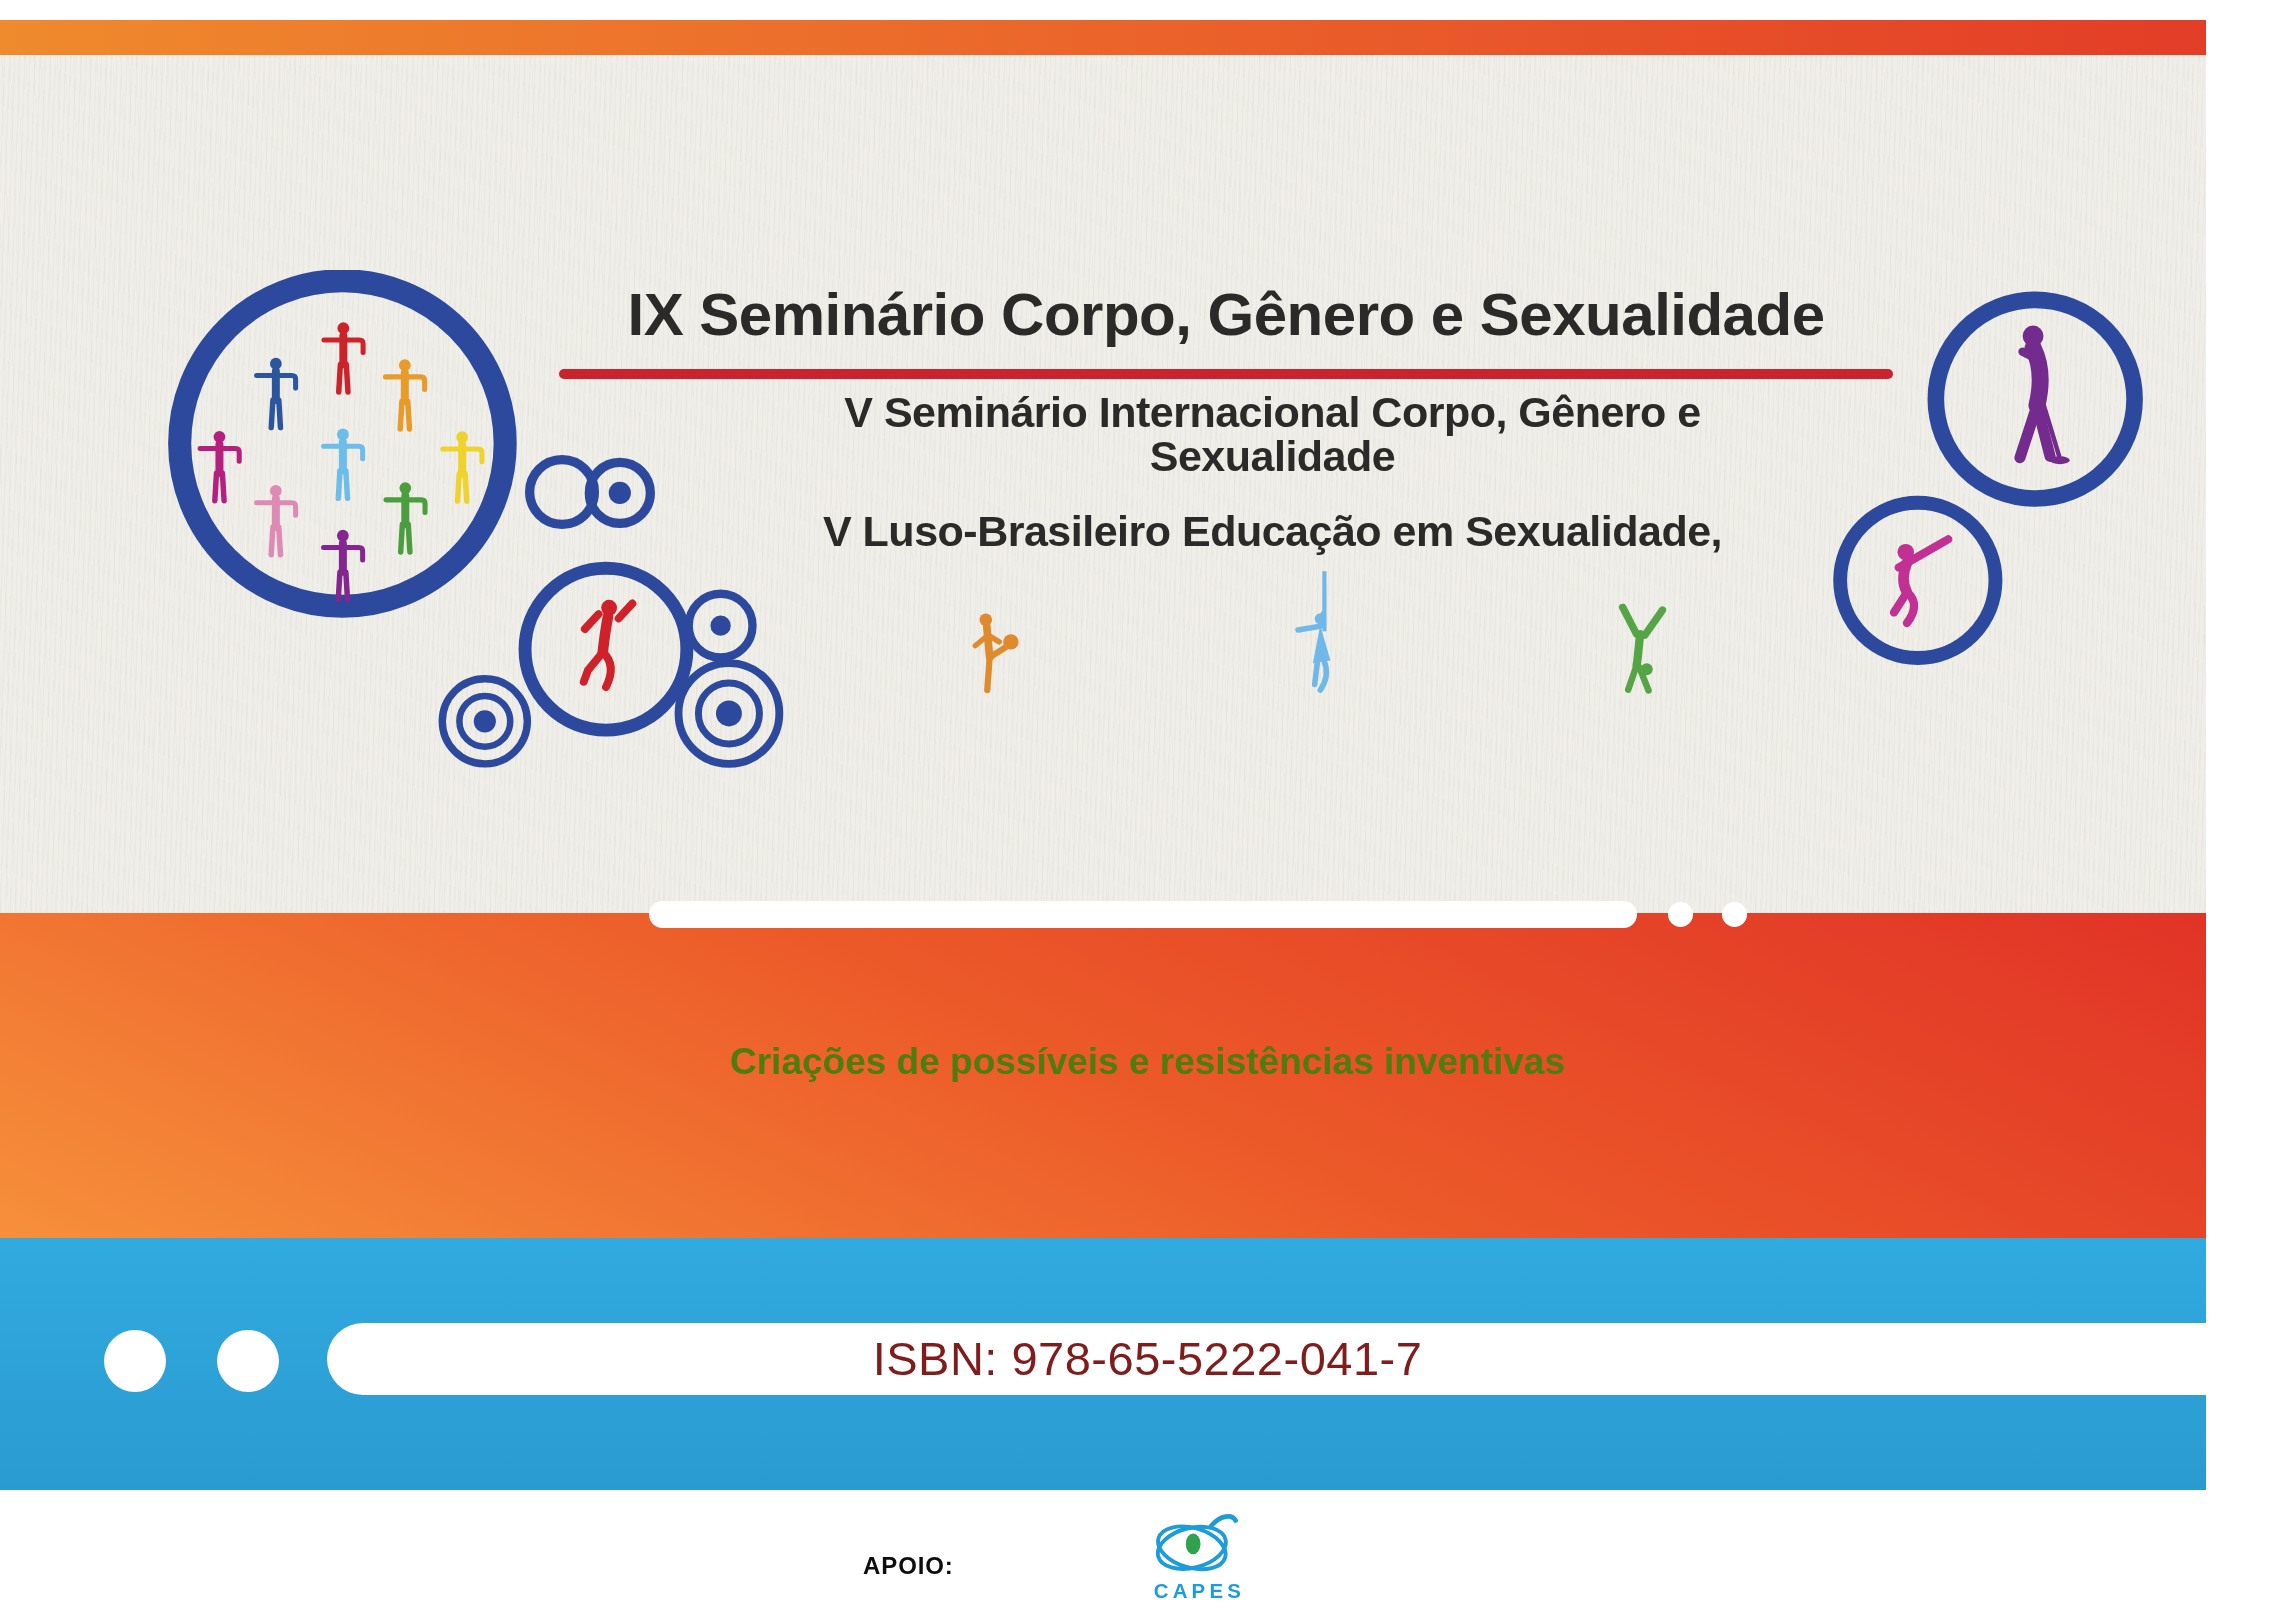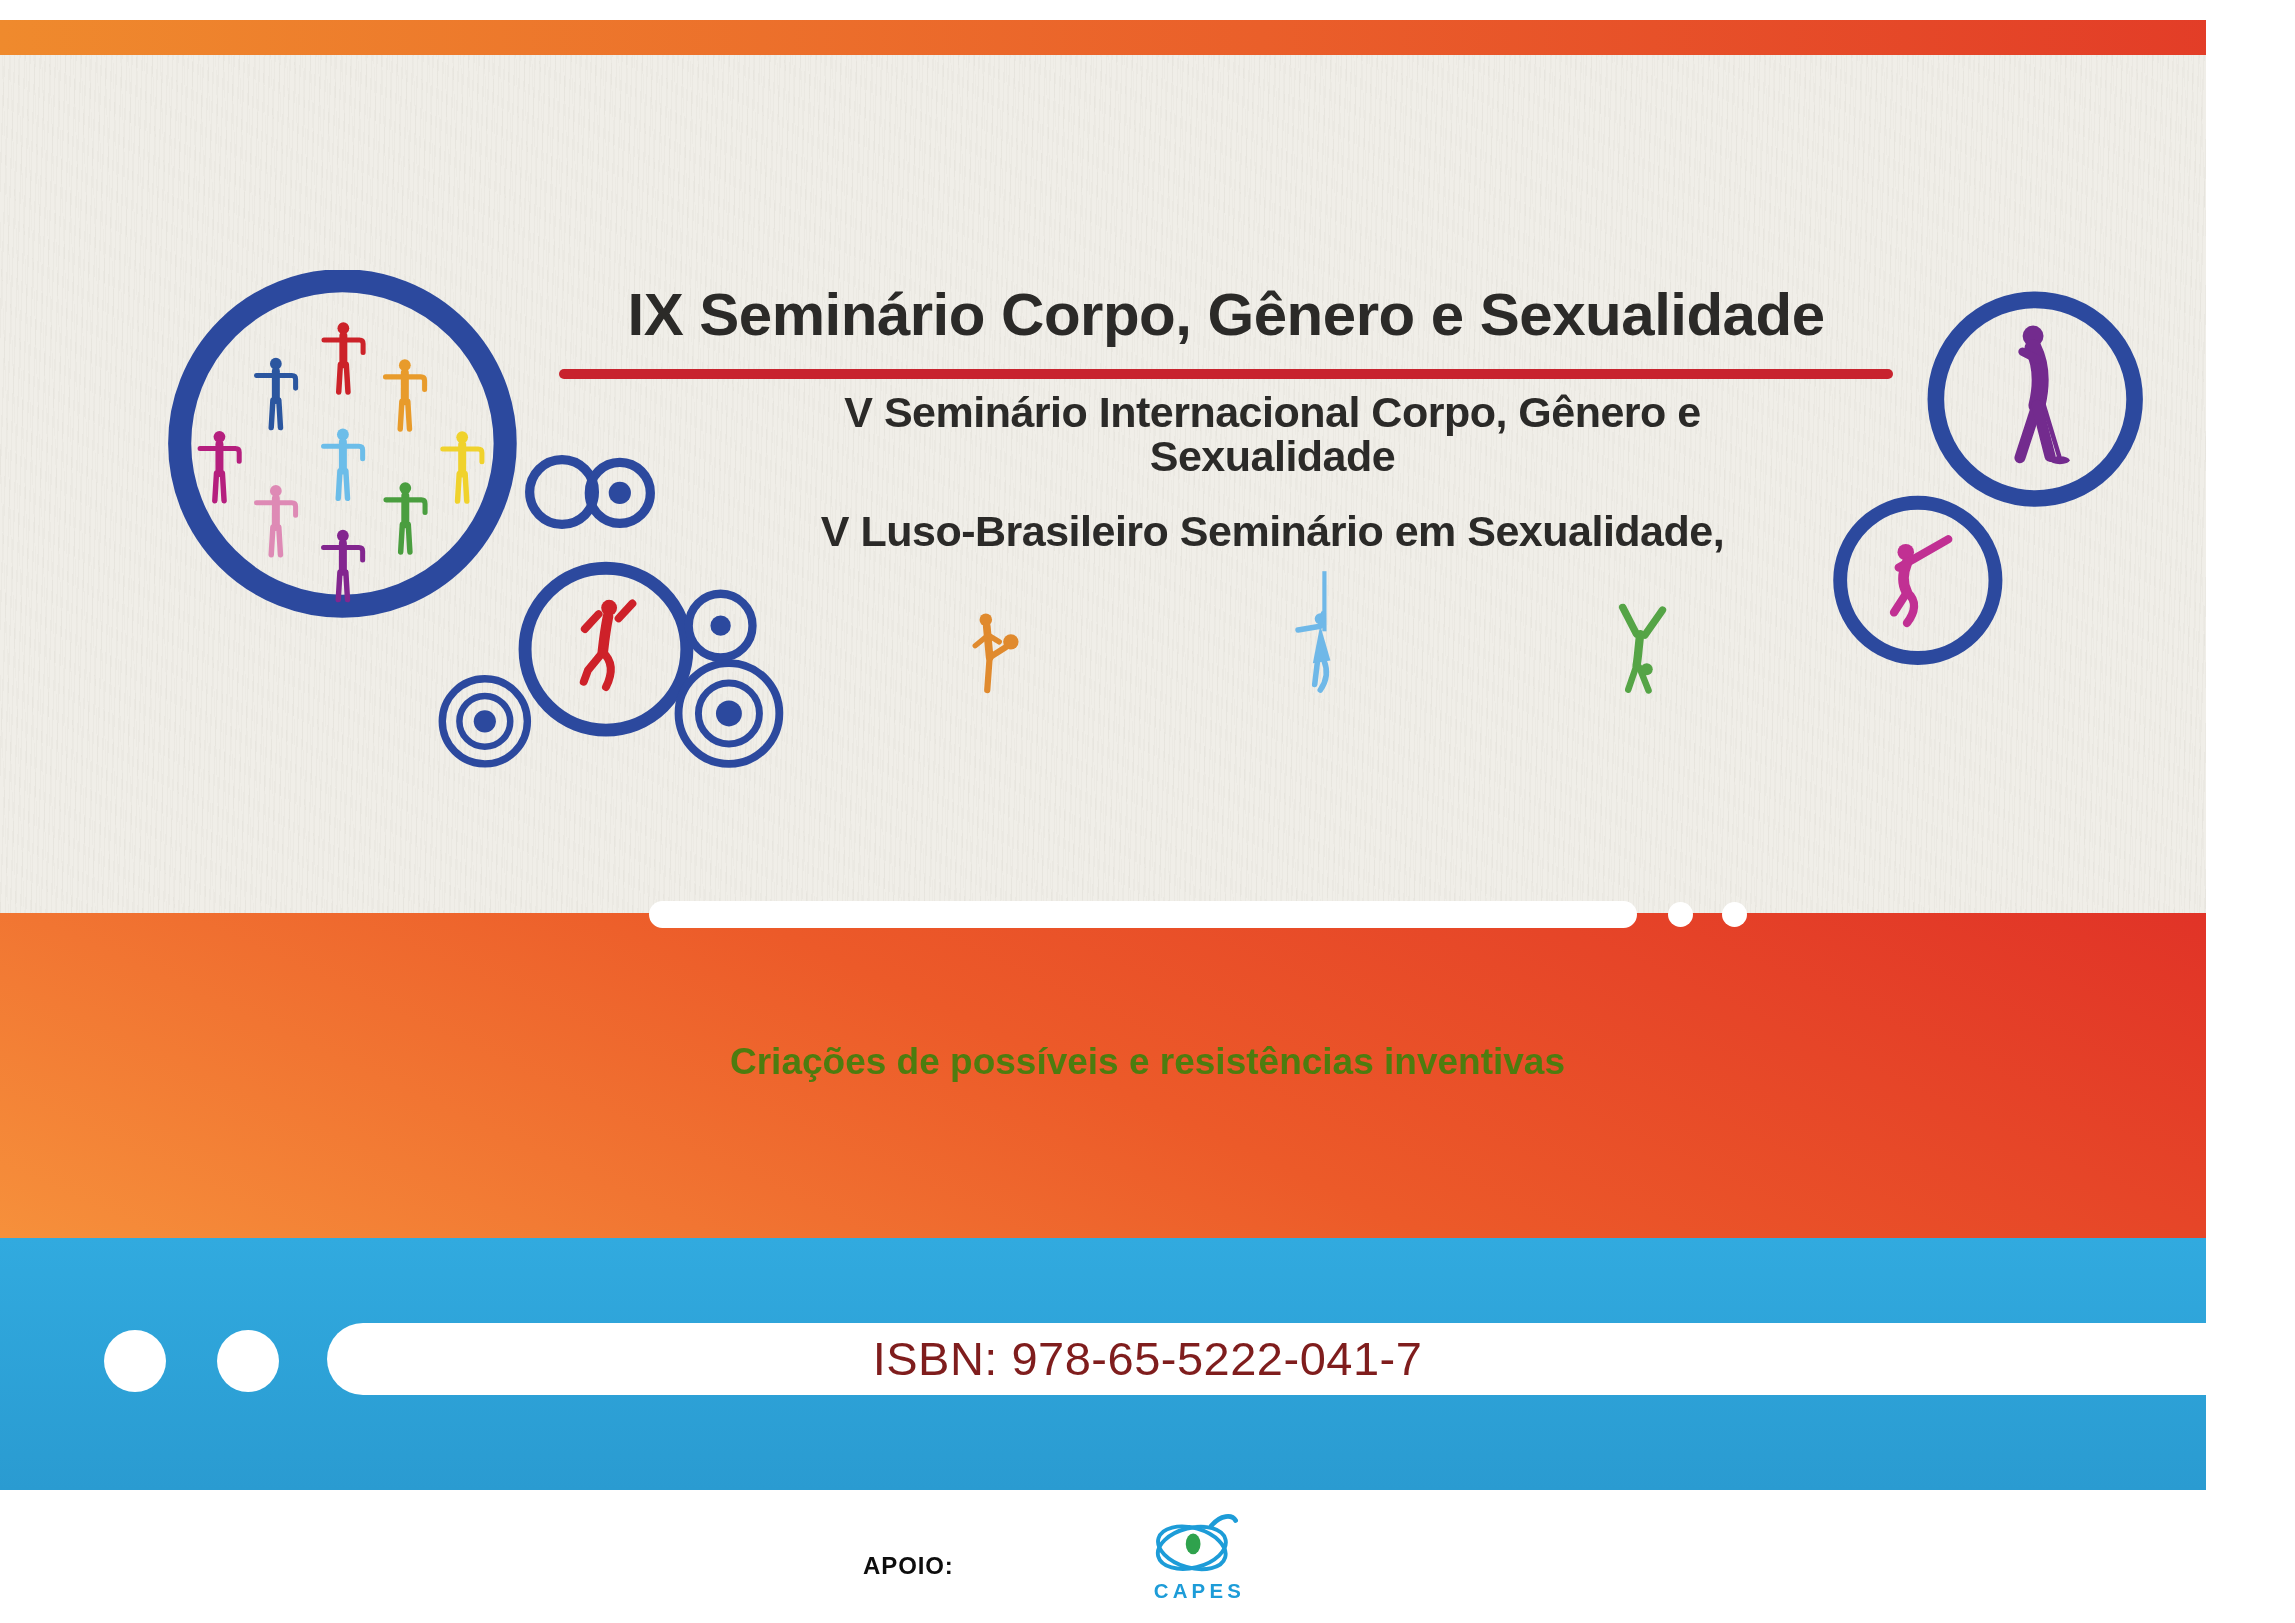--- a/index.html
+++ b/index.html
@@ -164,21 +164,21 @@
     </g>
   </svg>
 
   <div class="title">IX Seminário Corpo, Gênero e Sexualidade</div>
   <div class="red-line"></div>
   <div class="subtitle s1">
     <div>V Seminário Internacional Corpo, Gênero e</div>
     <div>Sexualidade</div>
   </div>
   <div class="subtitle s2">
-    <div>V Luso-Brasileiro Seminário em Sexualidade,</div>
+    <div>V Luso-Brasileiro Educação em Sexualidade,</div>
   </div>
 
   <svg class="right-circles-svg" width="342" height="416" viewBox="0 0 740 900">
     <circle cx="470" cy="260" r="215" fill="none" stroke="#2C499E" stroke-width="36"></circle>
     <use href="#singer" x="372" y="92" width="198" height="340" style="color:#732B8E"></use>
     <circle cx="216" cy="652" r="168" fill="none" stroke="#2C499E" stroke-width="30"></circle>
     <use href="#dab-dancer" x="128" y="540" width="180" height="230" style="color:#C13093"></use>
   </svg>
 
   <svg class="trio-svg" width="763" height="153" viewBox="0 0 1650 330">

